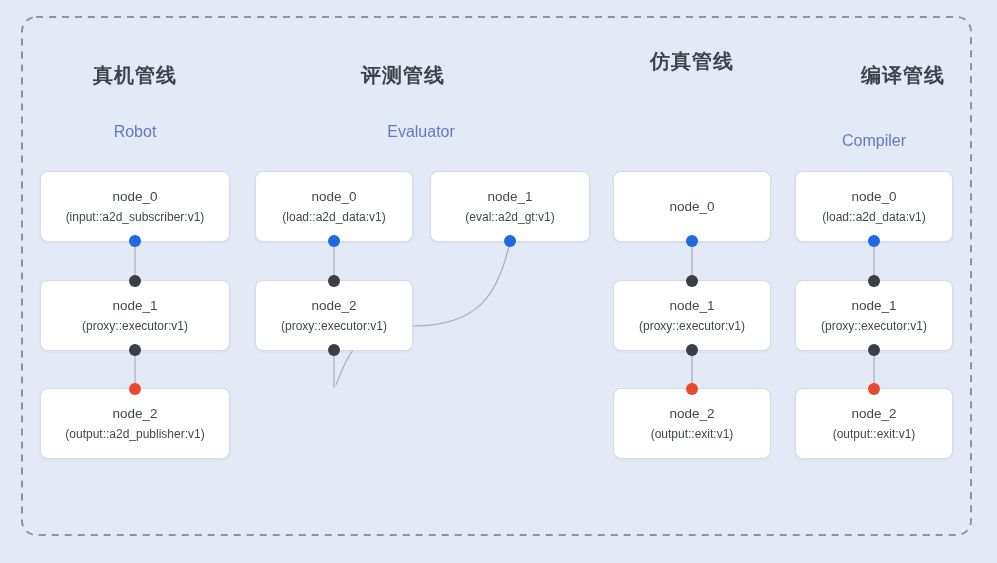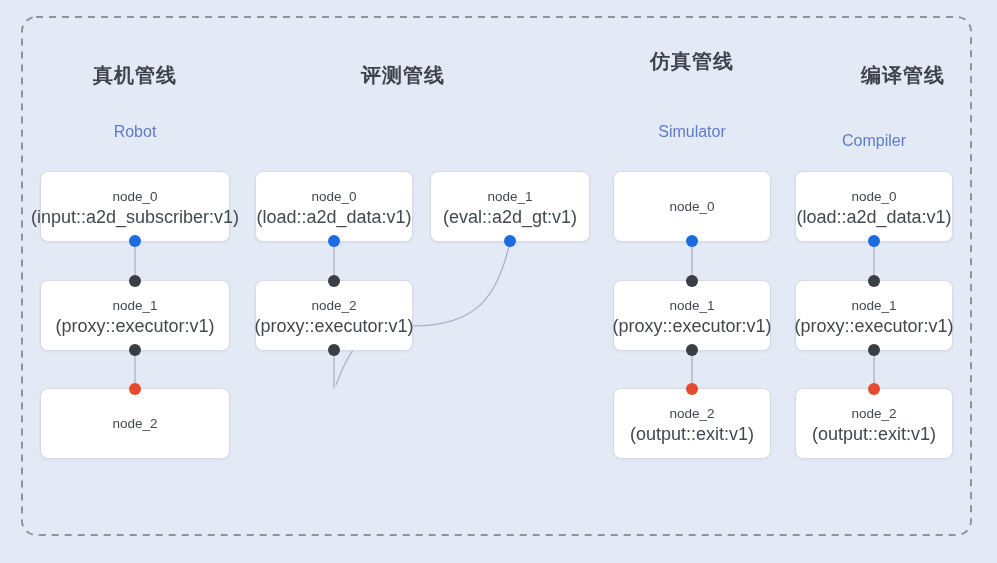--- a/index.html
+++ b/index.html
@@ -60,21 +60,21 @@
     justify-content:center;
     z-index:2;
   }
   .node-name{
     font-size:13.5px;
     line-height:21px;
     color:var(--node-text,#42484f);
     text-align:center;
   }
   .node-type{
-    font-size:18px;
+    font-size:12px;
     line-height:21px;
     color:var(--node-text,#42484f);
     white-space:nowrap;
   }
   .port{
     position:absolute;
     width:12px;height:12px;
     border-radius:50%;
     left:50%;
     transform:translateX(-50%);
@@ -107,40 +107,41 @@
 
       <line x1="874" y1="242" x2="874" y2="280"></line>
       <line x1="874" y1="351" x2="874" y2="388"></line>
     </g>
   </svg>
 
   <div class="pipe-title" style="left:35px;top:62px">真机管线</div>
   <div class="pipe-sub" style="left:35px;top:123px">Robot</div>
 
   <div class="pipe-title" style="left:303px;top:62px">评测管线</div>
+  <div class="pipe-sub" style="left:321px;top:123px">Evaluator</div>
 
   <div class="pipe-title" style="left:592px;top:48px">仿真管线</div>
-  <div class="pipe-sub" style="left:592px;top:123px">Simulator</div>
 
   <div class="pipe-title" style="left:803px;top:62px">编译管线</div>
   <div class="pipe-sub" style="left:774px;top:132px">Compiler</div>
 
   <div class="node-box" style="left:40px;top:171px;width:190px">
     <div class="node-name">node_0</div>
     <div class="node-type">(input::a2d_subscriber:v1)</div>
     <span class="port bottom blue"></span>
   </div>
   <div class="node-box" style="left:40px;top:280px;width:190px">
     <div class="node-name">node_1</div>
     <div class="node-type">(proxy::executor:v1)</div>
     <span class="port top dark"></span>
     <span class="port bottom dark"></span>
   </div>
   <div class="node-box" style="left:40px;top:388px;width:190px">
     <div class="node-name">node_2</div>
+    <div class="node-type">(output::a2d_publisher:v1)</div>
     <span class="port top red"></span>
   </div>
 
   <div class="node-box" style="left:255px;top:171px;width:158px">
     <div class="node-name">node_0</div>
     <div class="node-type">(load::a2d_data:v1)</div>
     <span class="port bottom blue"></span>
   </div>
   <div class="node-box" style="left:430px;top:171px;width:160px">
     <div class="node-name">node_1</div>

